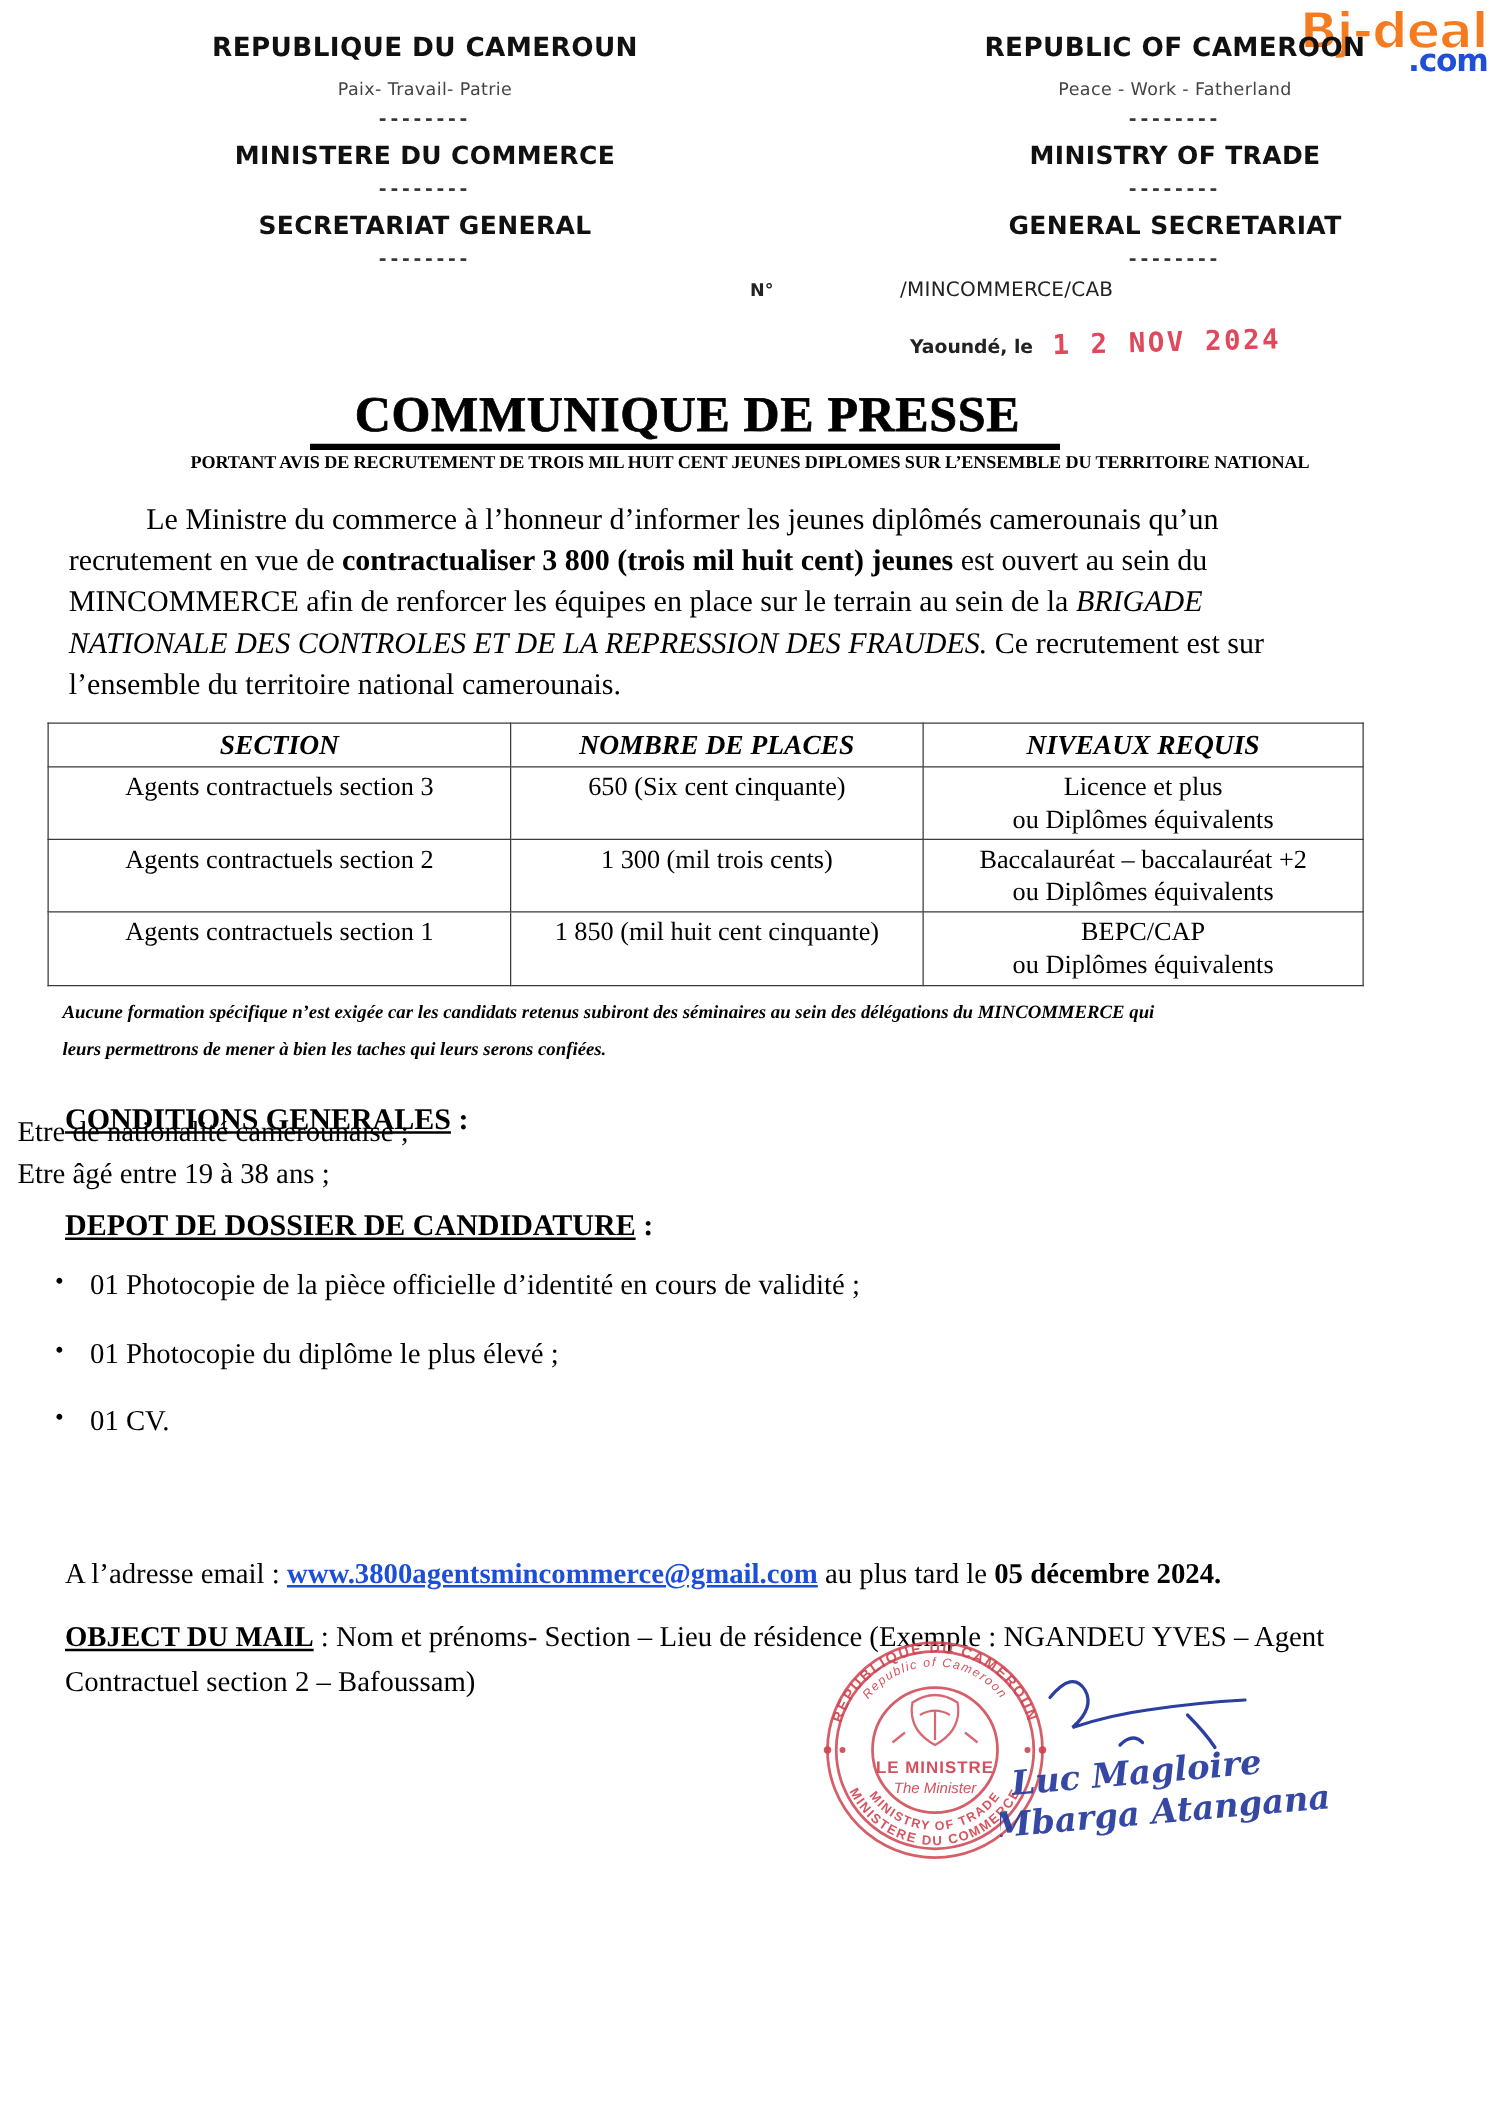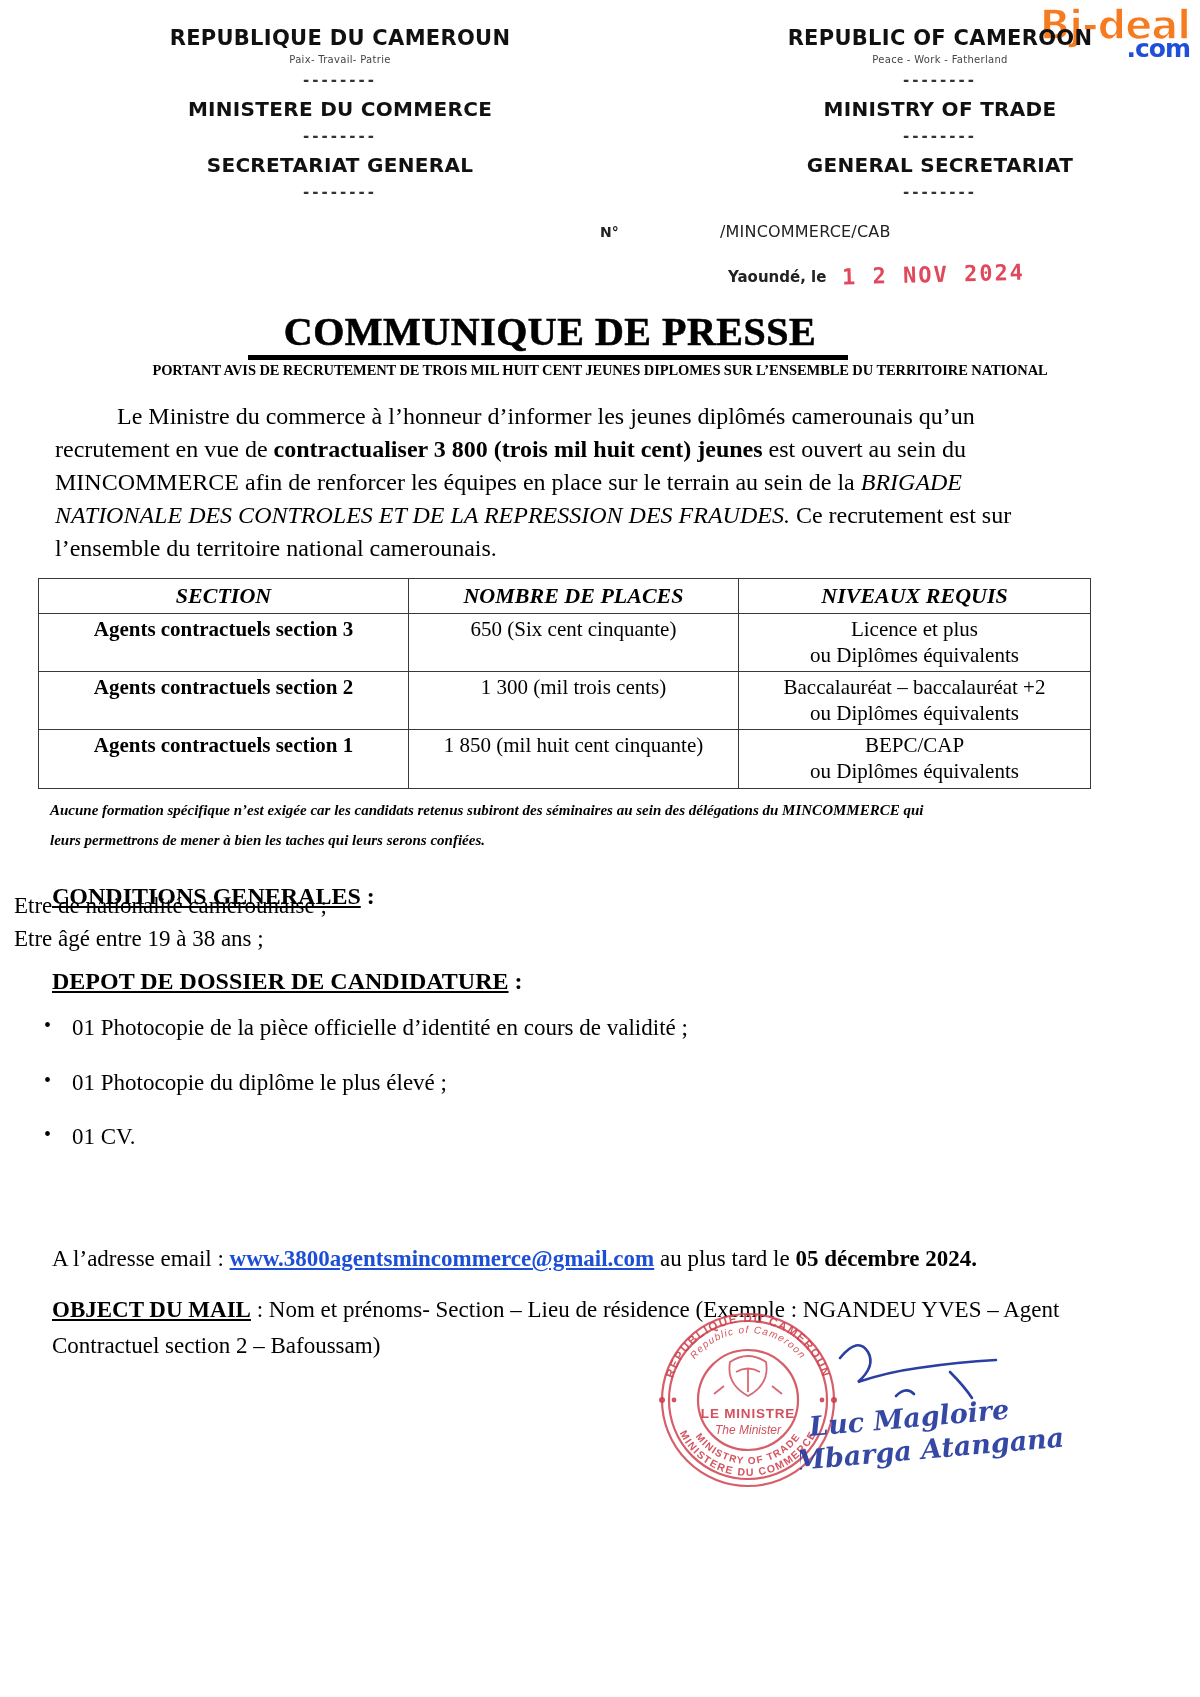--- a/index.html
+++ b/index.html
@@ -40,21 +40,21 @@
   .hdr-col{flex:0 0 50%;text-align:center;}
   .hdr-col.left{padding-left:40px;}
   .hdr-col.right{padding-right:60px;}
   .hdr-l1{
     font-family:"DejaVu Sans", sans-serif;
     font-weight:bold;font-size:21px;letter-spacing:0.3px;
     color:#111;
   }
   .hdr-l2{
     font-family:"DejaVu Sans", sans-serif;
-    font-size:10px;color:#444;margin-top:4px;letter-spacing:0.3px;
+    font-size:14px;color:#444;margin-top:14px;letter-spacing:0.3px;
   }
   .dots{
     font-family:"DejaVu Sans", sans-serif;
     font-size:15px;font-weight:bold;color:#333;
     letter-spacing:3px;margin:6px 0 8px 0;
   }
   .hdr-l3{
     font-family:"DejaVu Sans", sans-serif;
     font-weight:bold;font-size:20px;color:#111;letter-spacing:0.3px;
   }
@@ -128,21 +128,21 @@
     font-size:21px;
     text-align:center;
   }
   table.grid th{
     font-style:italic;font-weight:bold;font-size:22px;
     padding:4px;
   }
   .col-sec{width:370px;}
   .col-nb{width:330px;}
   .col-lv{width:352px;}
-  td.sec-cell{font-weight:bold;text-align:center;font-size:21px;}
+  td.sec-cell{font-weight:normal;text-align:center;font-size:21px;}
   .two-line{line-height:1.22;}
 
   .note{
     position:absolute;top:795px;left:50px;width:1000px;
     font-style:italic;font-weight:bold;font-size:15px;
     line-height:2.0;
   }
 
   
   .sec-head{

